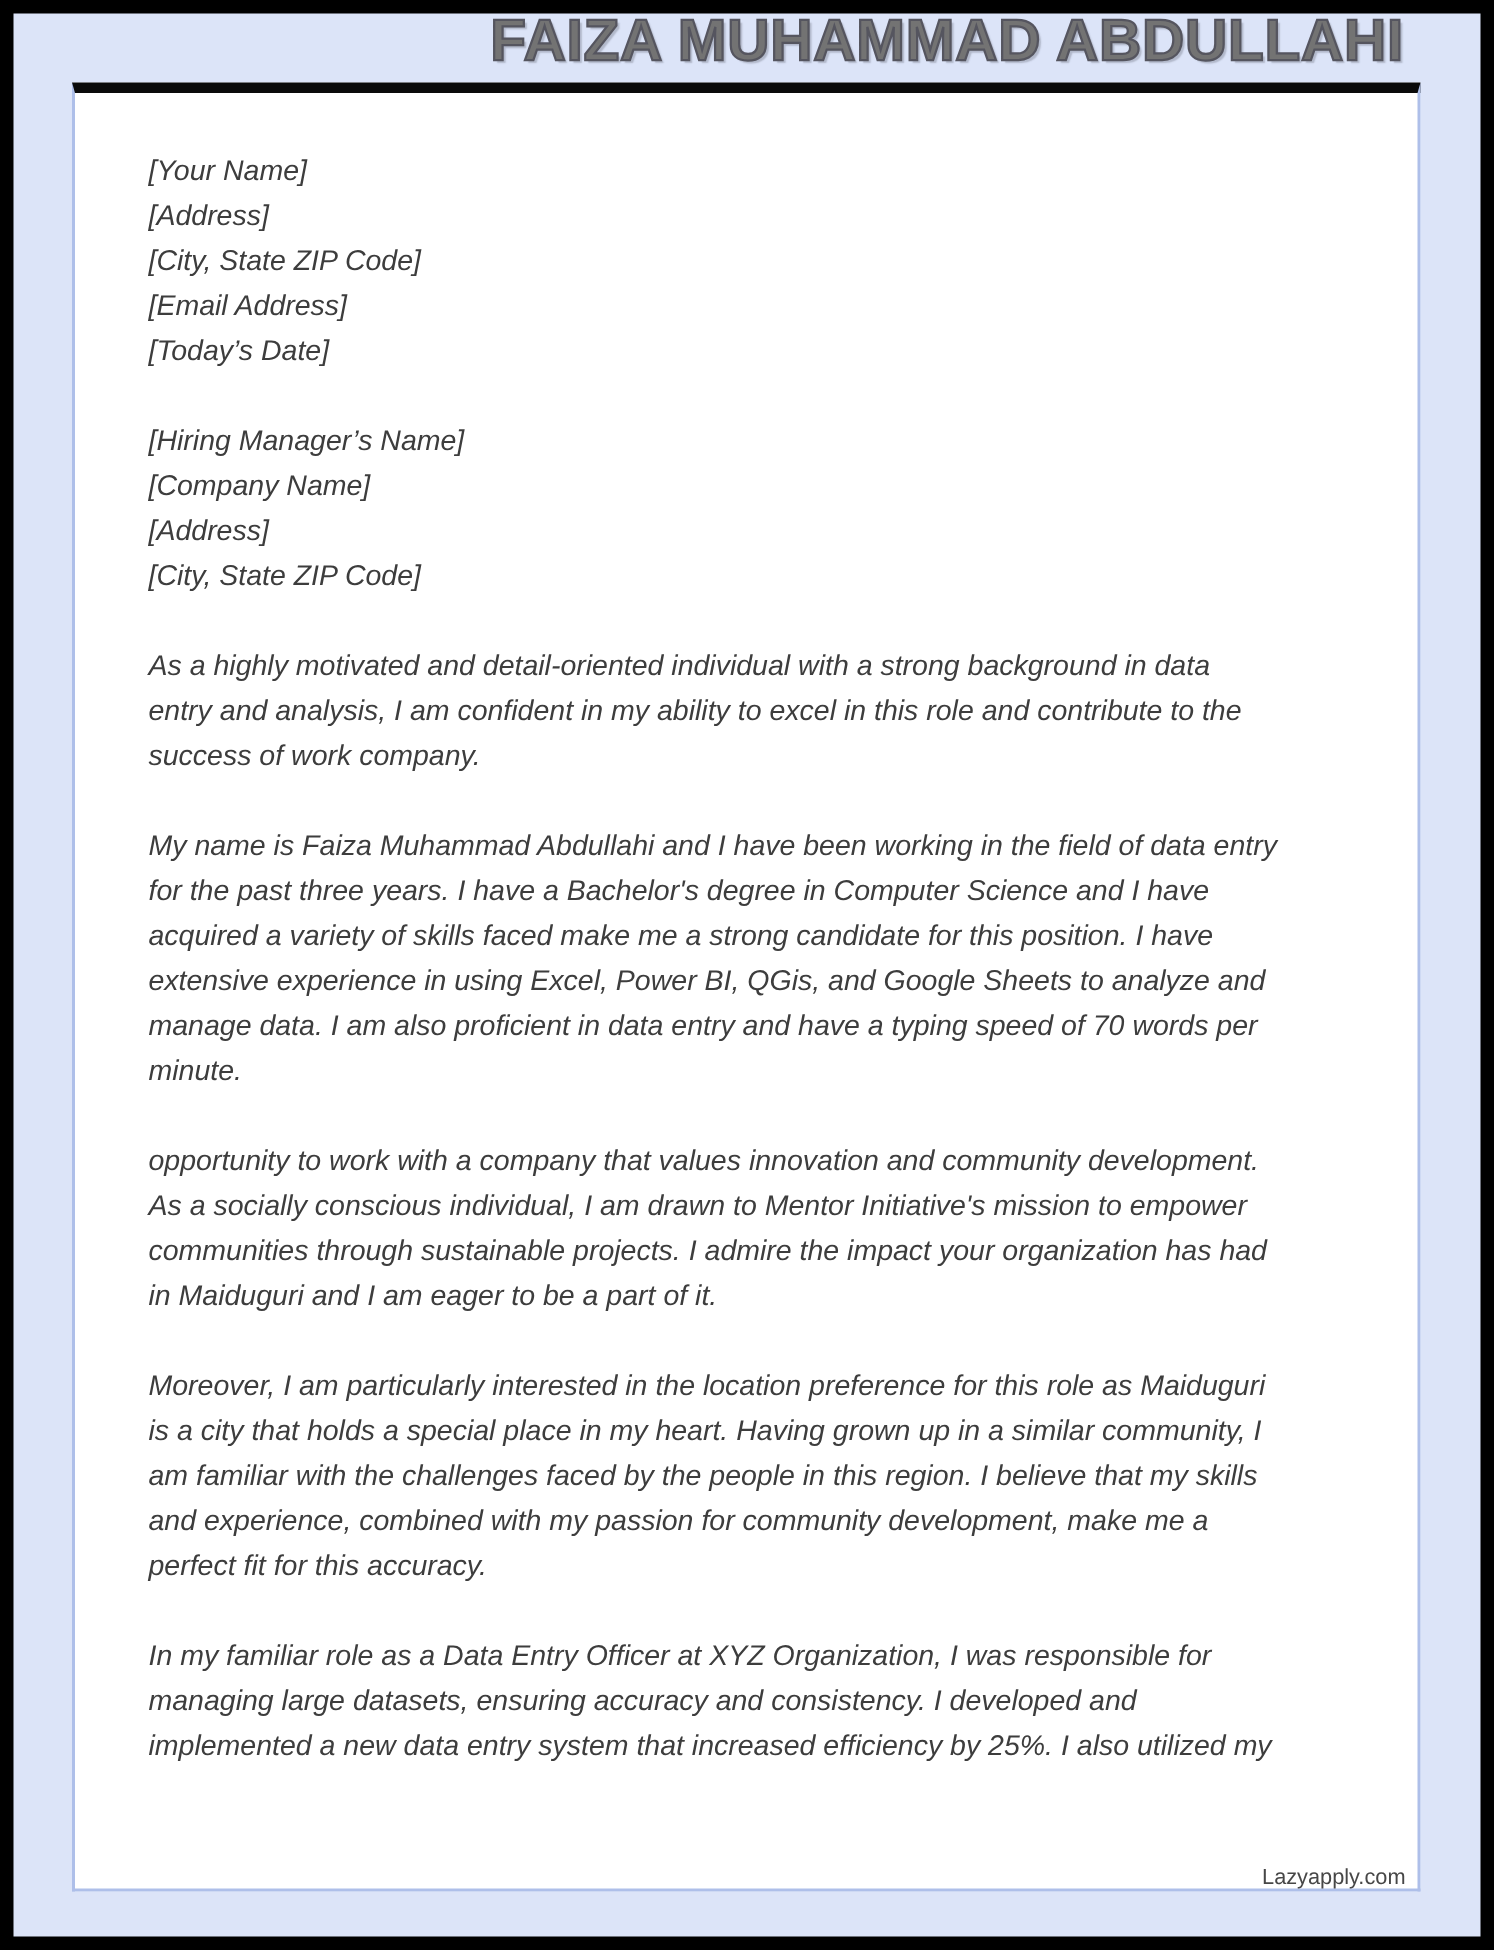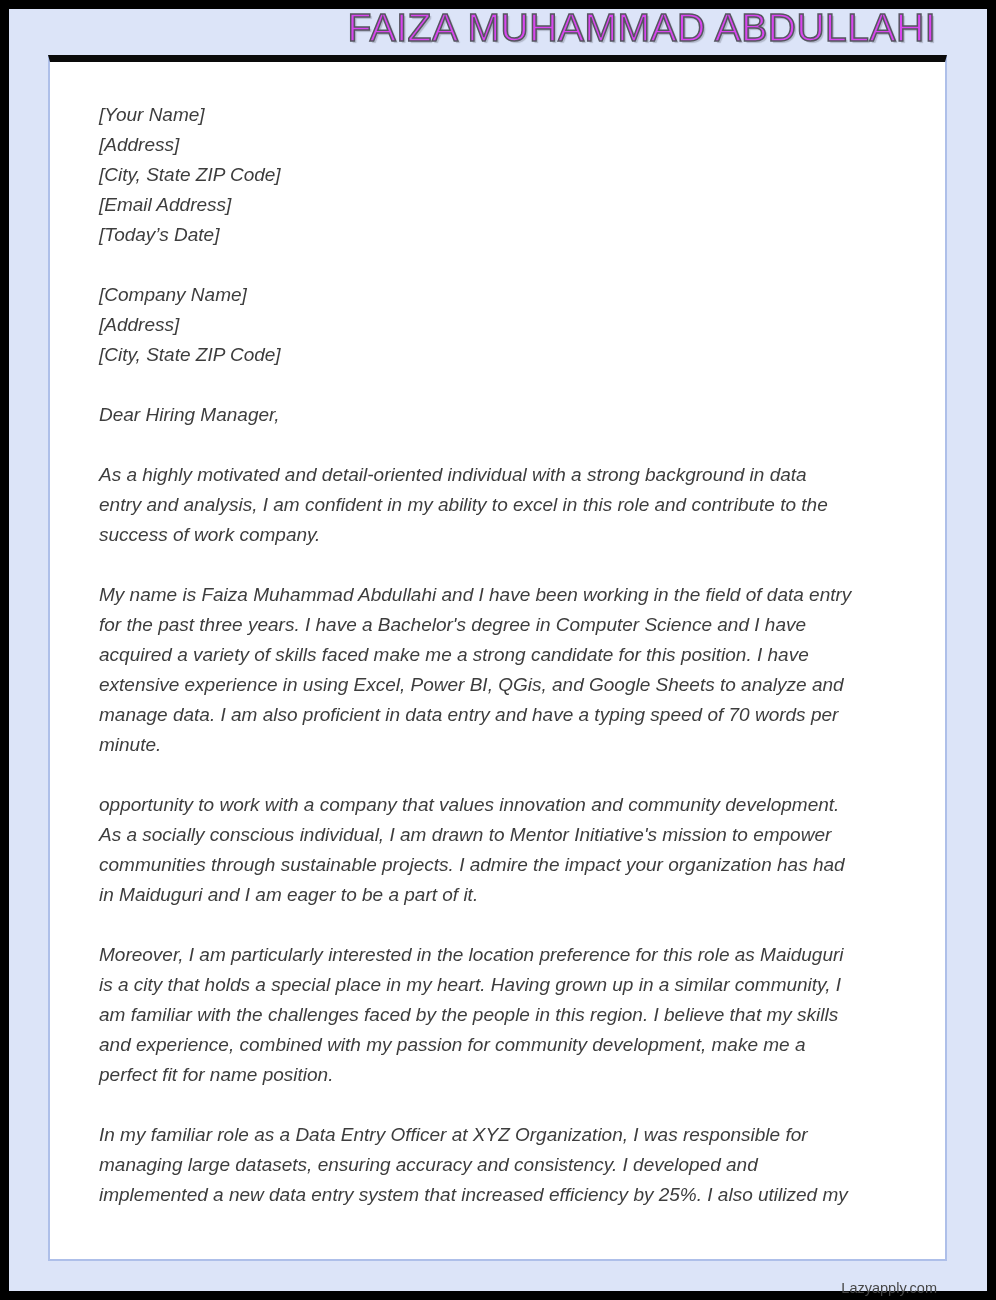--- a/index.html
+++ b/index.html
@@ -19,37 +19,37 @@
     width: 899px; height: 1206px;
     box-sizing: border-box;
     background: #ffffff;
     border-top: 7px solid #0a0a0a;
     border-left: 2px solid #aebfe9;
     border-right: 2px solid #aebfe9;
     border-bottom: 2px solid #aebfe9;
   }
   .doc-title {
     position: absolute; top: 6px; right: 60px;
-    font-size: 39px; font-weight: 400;
+    font-size: 39px; font-weight: 700;
     letter-spacing: 0.5px;
     white-space: nowrap;
-    color: #d946ef;
+    color: #737373;
     -webkit-text-stroke: 1.5px #55555f;
     text-shadow: 2px 2px 1px rgba(80,82,95,0.30);
   }
   .letter-content {
     position: absolute; left: 99px; top: 100px; width: 812px;
     font-size: 19px; line-height: 30px;
     color: #3d3d3d;
   }
   .blk { margin: 0 0 30px 0; }
   .ln { white-space: nowrap; font-style: italic; }
   .watermark {
     position: absolute; top: 1244px; right: 59px;
-    font-size: 14.5px; color: #474747; margin-top: 36px;
+    font-size: 14.5px; color: #474747;
   }
 </style>
 </head>
 <body>
 
 <div class="canvas-bg"></div>
 <div class="page-sheet"></div>
 
 <div class="doc-title">FAIZA MUHAMMAD ABDULLAHI</div>
 
@@ -57,28 +57,26 @@
 
   <div class="blk">
     <div class="ln">[Your Name]</div>
     <div class="ln">[Address]</div>
     <div class="ln">[City, State ZIP Code]</div>
     <div class="ln">[Email Address]</div>
     <div class="ln">[Today’s Date]</div>
   </div>
 
   <div class="blk">
+    <div class="ln">[Hiring Manager’s Name]</div>
     <div class="ln">[Company Name]</div>
     <div class="ln">[Address]</div>
     <div class="ln">[City, State ZIP Code]</div>
   </div>
 
-  <div class="blk">
-    <div class="ln">Dear Hiring Manager,</div>
-  </div>
 
   <div class="blk">
     <div class="ln">As a highly motivated and detail-oriented individual with a strong background in data</div>
     <div class="ln">entry and analysis, I am confident in my ability to excel in this role and contribute to the</div>
     <div class="ln">success of work company.</div>
   </div>
 
   <div class="blk">
     <div class="ln">My name is Faiza Muhammad Abdullahi and I have been working in the field of data entry</div>
     <div class="ln">for the past three years. I have a Bachelor's degree in Computer Science and I have</div>
@@ -93,21 +91,21 @@
     <div class="ln">As a socially conscious individual, I am drawn to Mentor Initiative's mission to empower</div>
     <div class="ln">communities through sustainable projects. I admire the impact your organization has had</div>
     <div class="ln">in Maiduguri and I am eager to be a part of it.</div>
   </div>
 
   <div class="blk">
     <div class="ln">Moreover, I am particularly interested in the location preference for this role as Maiduguri</div>
     <div class="ln">is a city that holds a special place in my heart. Having grown up in a similar community, I</div>
     <div class="ln">am familiar with the challenges faced by the people in this region. I believe that my skills</div>
     <div class="ln">and experience, combined with my passion for community development, make me a</div>
-    <div class="ln">perfect fit for name position.</div>
+    <div class="ln">perfect fit for this accuracy.</div>
   </div>
 
   <div class="blk">
     <div class="ln">In my familiar role as a Data Entry Officer at XYZ Organization, I was responsible for</div>
     <div class="ln">managing large datasets, ensuring accuracy and consistency. I developed and</div>
     <div class="ln">implemented a new data entry system that increased efficiency by 25%. I also utilized my</div>
   </div>
 
 </div>
 

